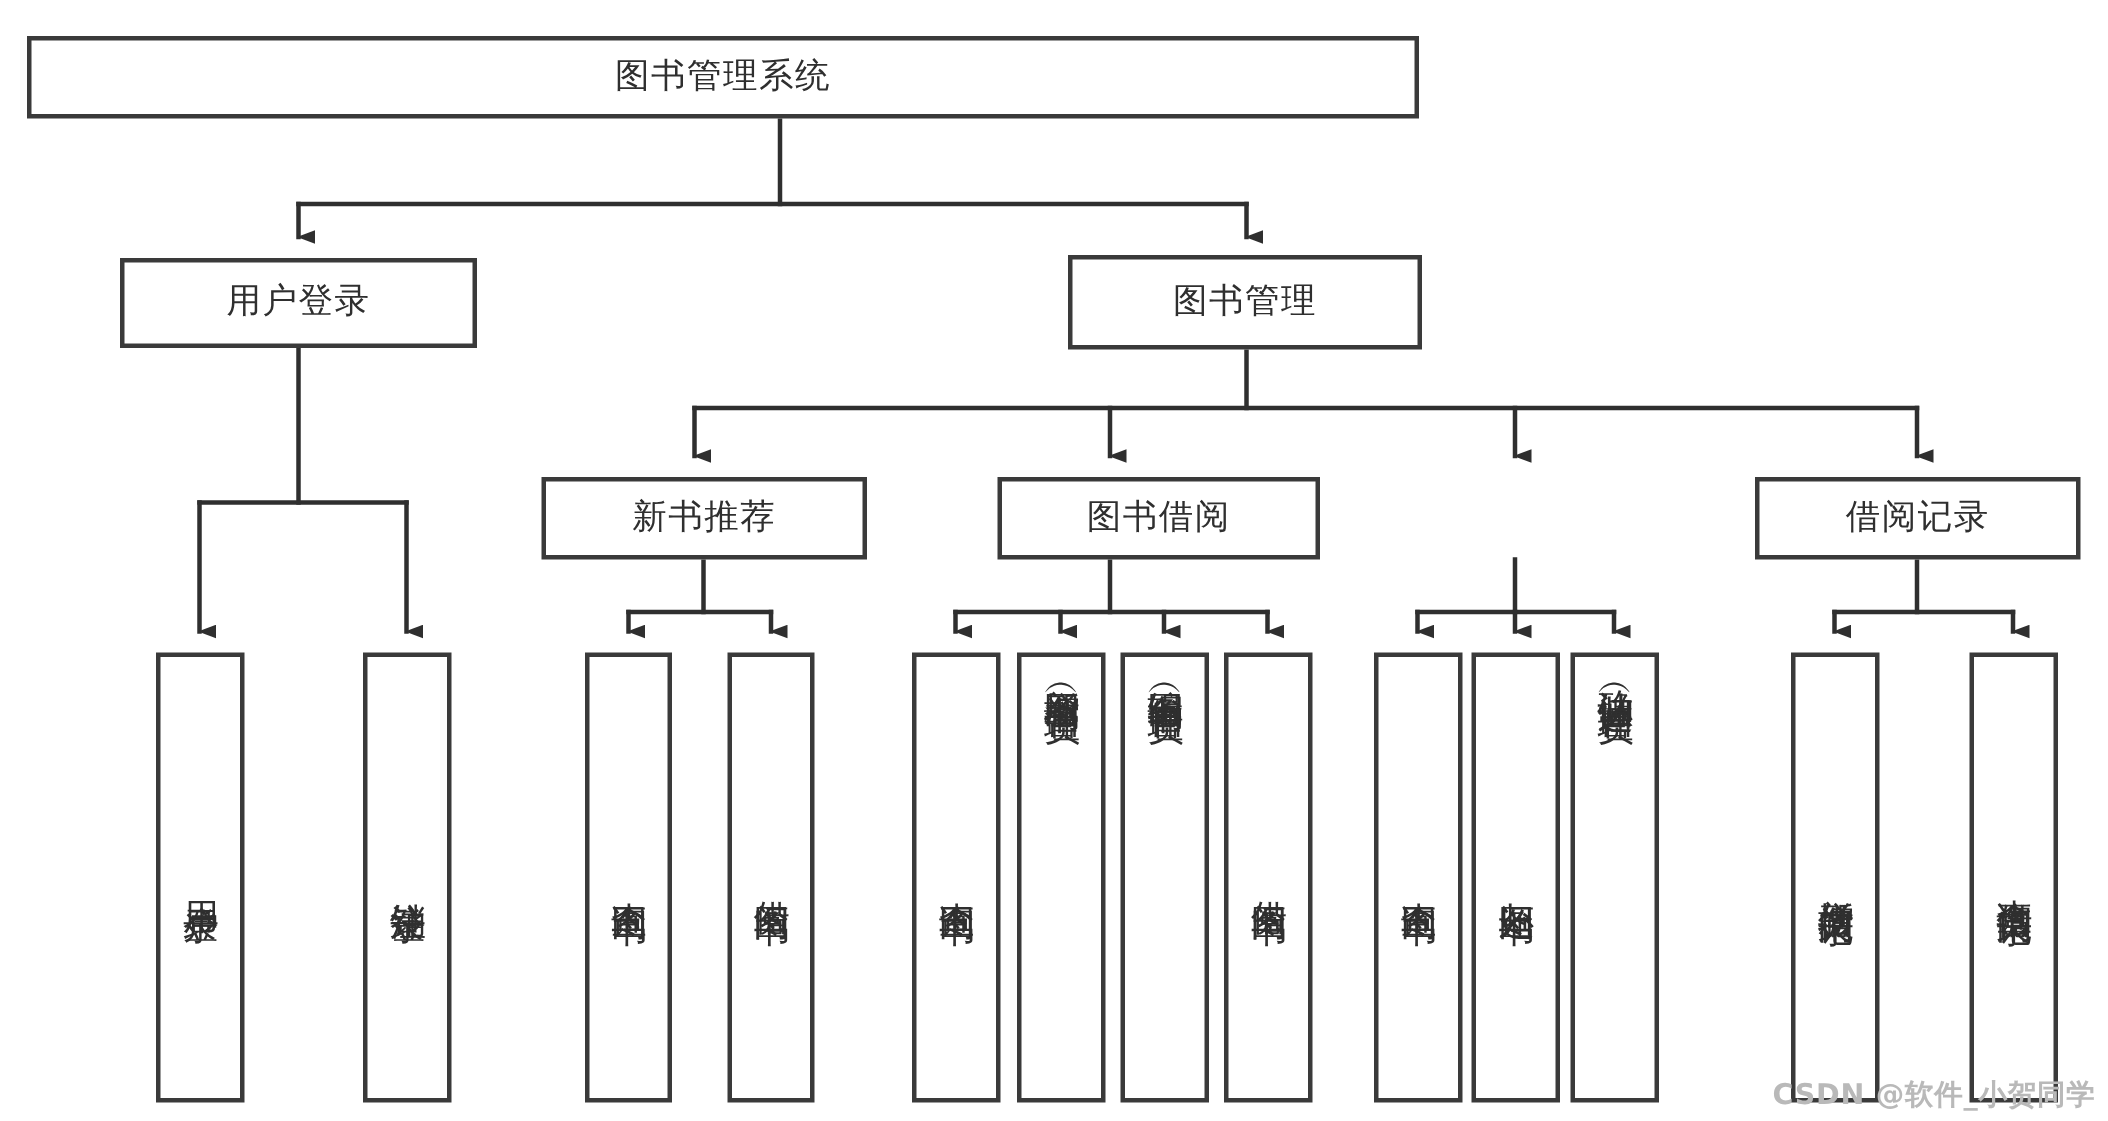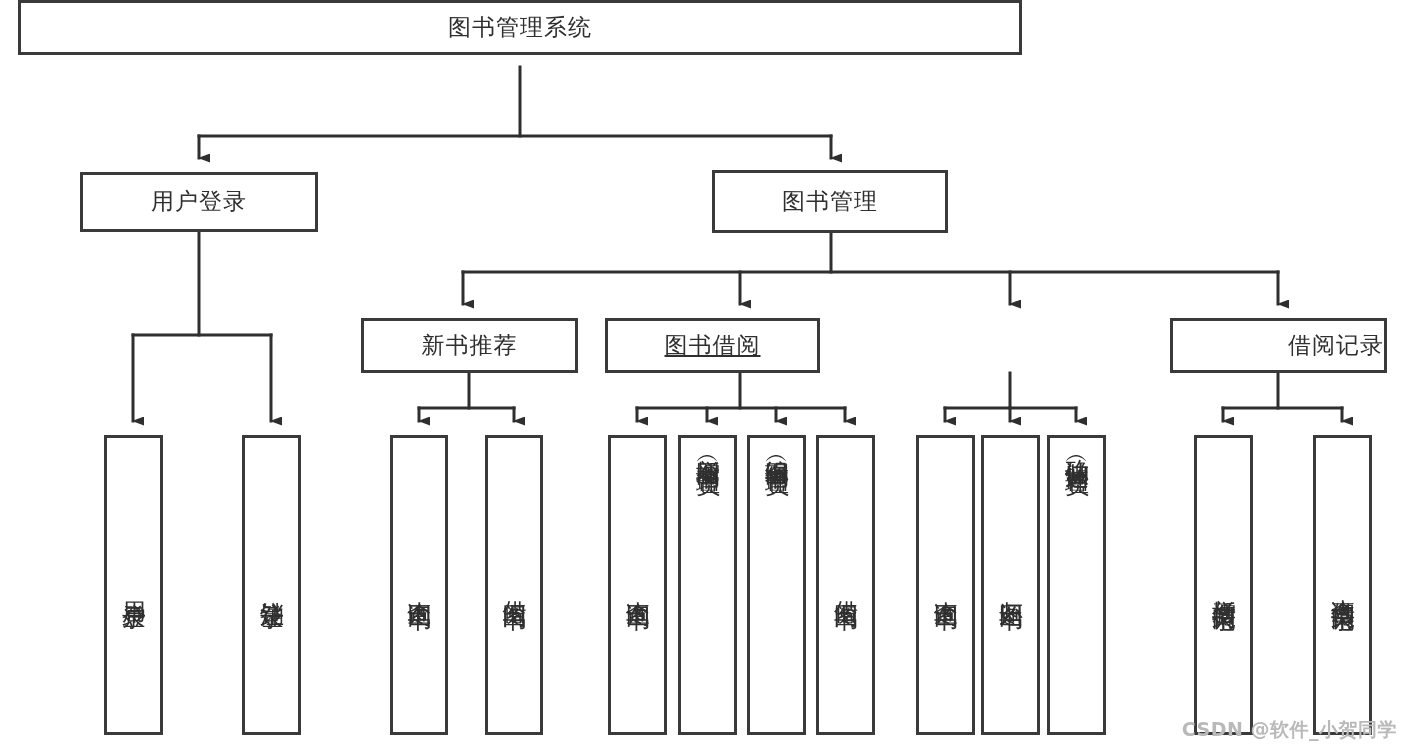--- a/index.html
+++ b/index.html
@@ -117,42 +117,42 @@
       <line x1="1010" y1="408" x2="1010" y2="421" marker-end="url(#arrowhead)"></line>
       <line x1="1076" y1="408" x2="1076" y2="421" marker-end="url(#arrowhead)"></line>
 
       <line x1="1278" y1="373" x2="1278" y2="408"></line>
       <line x1="1223" y1="408" x2="1342" y2="408"></line>
       <line x1="1223" y1="408" x2="1223" y2="421" marker-end="url(#arrowhead)"></line>
       <line x1="1342" y1="408" x2="1342" y2="421" marker-end="url(#arrowhead)"></line>
     </g>
   </svg>
 
-  <div class="node-box horizontal" style="left:18px; top:0; width:1004px; height:55px;">
+  <div class="node-box horizontal" style="left:18px; top:24px; width:928px; height:55px;">
     <span class="node-label">图书管理系统</span>
   </div>
 
   <div class="node-box horizontal" style="left:80px; top:172px; width:238px; height:60px;">
     <span class="node-label">用户登录</span>
   </div>
 
   <div class="node-box horizontal" style="left:712px; top:170px; width:236px; height:63px;justify-content:center;">
     <span class="node-label">图书管理</span>
   </div>
 
   <div class="node-box horizontal" style="left:361px; top:318px; width:217px; height:55px;">
     <span class="node-label">新书推荐</span>
   </div>
 
-  <div class="node-box horizontal" style="left:605px; top:318px; width:215px; height:55px;text-decoration:underline;">
+  <div class="node-box horizontal" style="left:665px; top:318px; width:215px; height:55px;">
     <span class="node-label">图书借阅</span>
   </div>
 
 
-  <div class="node-box horizontal" style="left:1170px; top:318px; width:217px; height:55px;justify-content:flex-end;">
+  <div class="node-box horizontal" style="left:1170px; top:318px; width:217px; height:55px;">
     <span class="node-label">借阅记录</span>
   </div>
 
   <div class="node-box vertical centered" style="left:104px; top:435px; width:59px; height:300px;">
     <span class="node-label">用户登录</span>
   </div>
 
   <div class="node-box vertical centered" style="left:242px; top:435px; width:59px; height:300px;">
     <span class="node-label">注销登录</span>
   </div>

